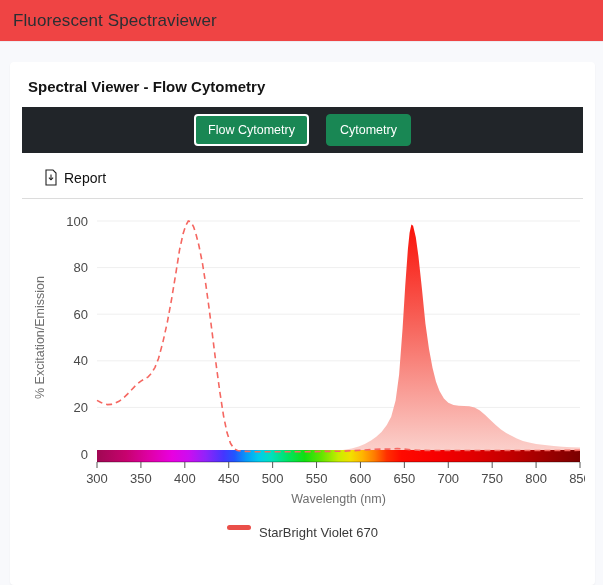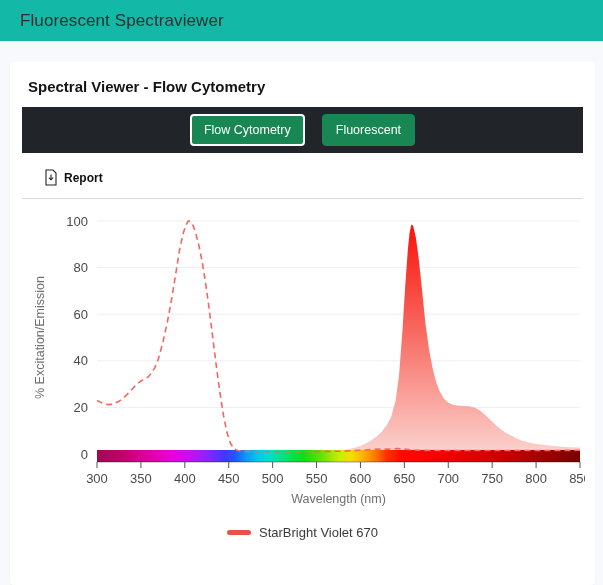--- a/index.html
+++ b/index.html
@@ -1,55 +1,55 @@
 <!DOCTYPE html>
 <html><head>
 <meta charset="utf-8">
 <style>
   * { margin:0; padding:0; box-sizing:border-box; }
   html,body { width:603px; height:585px; overflow:hidden;
     font-family:"Liberation Sans", sans-serif; background:#f8f9fc; }
-  .app-header { background:#14b8a6; height:42px; display:flex; align-items:center;
-    padding-left:20px; border-bottom:1px solid #ececf1; }
+  .app-header { background:#ef4444; height:42px; display:flex; align-items:center;
+    padding-left:13px; border-bottom:1px solid #ececf1; }
   .app-header h1 { font-size:17px; font-weight:400; color:#2b2f33; letter-spacing:.1px; }
   .page { padding:20px 8px 0 10px; }
   .card { background:#ffffff; border-radius:4px; box-shadow:0 1px 2px rgba(0,0,0,.05);
     min-height:523px; padding:12px 10px 16px 10px; }
   .card-title { font-size:15px; font-weight:bold; color:#141414; margin:4px 8px 12px 8px; }
   .toolbar { background:#212529; height:46px; display:flex; align-items:center;
     justify-content:center; gap:17px; margin:0 2px; }
   .tb-btn { background:#198754; color:#ffffff; border:1px solid #198754; border-radius:4px;
     font-family:"Liberation Sans", sans-serif; font-size:12.5px; padding:9px 13px;
     cursor:pointer; line-height:1; }
   .tb-btn.active { border:2px solid #ffffff; padding:8px 12px; }
   .report-row { display:flex; align-items:center; gap:6px; margin:16px 0 12px 24px;
     cursor:pointer; width:max-content; }
-  .report-row span { font-size:12px; font-weight:bold; color:#111; }
+  .report-row span { font-size:14px; font-weight:normal; color:#111; }
   .divider { border-top:1px solid #dcdcdc; margin:0 2px 6px 2px; }
   .chart-wrap { padding:0 0 0 0; }
   svg text { font-family:"Liberation Sans", sans-serif; }
-  .legend-row { display:flex; align-items:center; justify-content:center; gap:8px;
+  .legend-row { display:flex; align-items:flex-start; justify-content:center; gap:8px;
     margin-top:10px; cursor:pointer; }
   .legend-marker { width:24px; height:5px; border-radius:2.5px; background:#ea4f49; }
   .legend-label { font-size:13px; color:#3a3a3a; }
 </style>
 </head>
 <body>
 
 <header class="app-header">
   <h1>Fluorescent Spectraviewer</h1>
 </header>
 
 <div class="page">
   <div class="card">
     <div class="card-title">Spectral Viewer - Flow Cytometry</div>
 
     <div class="toolbar">
       <button class="tb-btn active">Flow Cytometry</button>
-      <button class="tb-btn">Fluorescent</button>
+      <button class="tb-btn">Cytometry</button>
     </div>
 
     <div class="report-row">
       <svg width="14" height="17" viewBox="0 0 14 17">
         <path d="M2 1 h7 l3 3 v12 h-10 z" fill="none" stroke="#222" stroke-width="1.1"></path>
         <path d="M7 5.5 v5" stroke="#222" stroke-width="1.1" fill="none"></path>
         <path d="M4.9 8.7 L7 10.8 L9.1 8.7" stroke="#222" stroke-width="1.1" fill="none"></path>
       </svg>
       <span>Report</span>
     </div>

